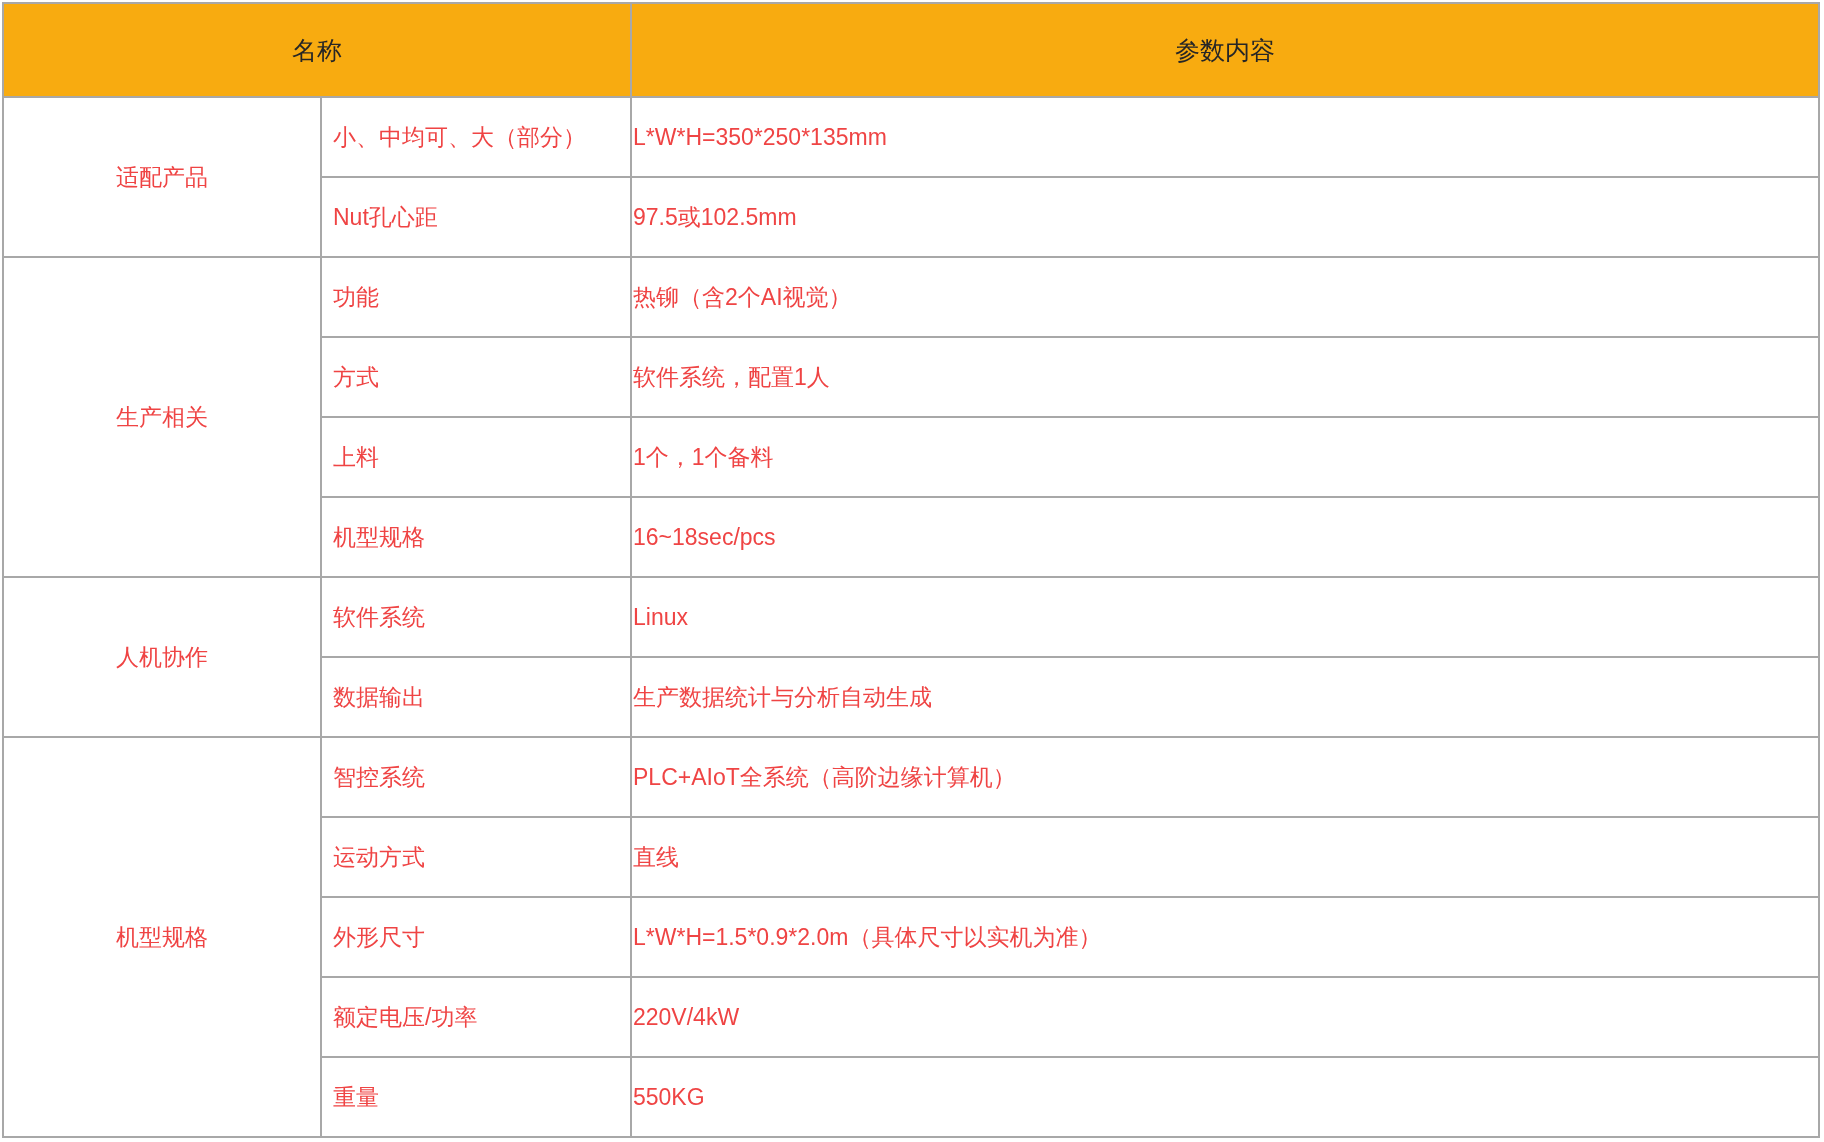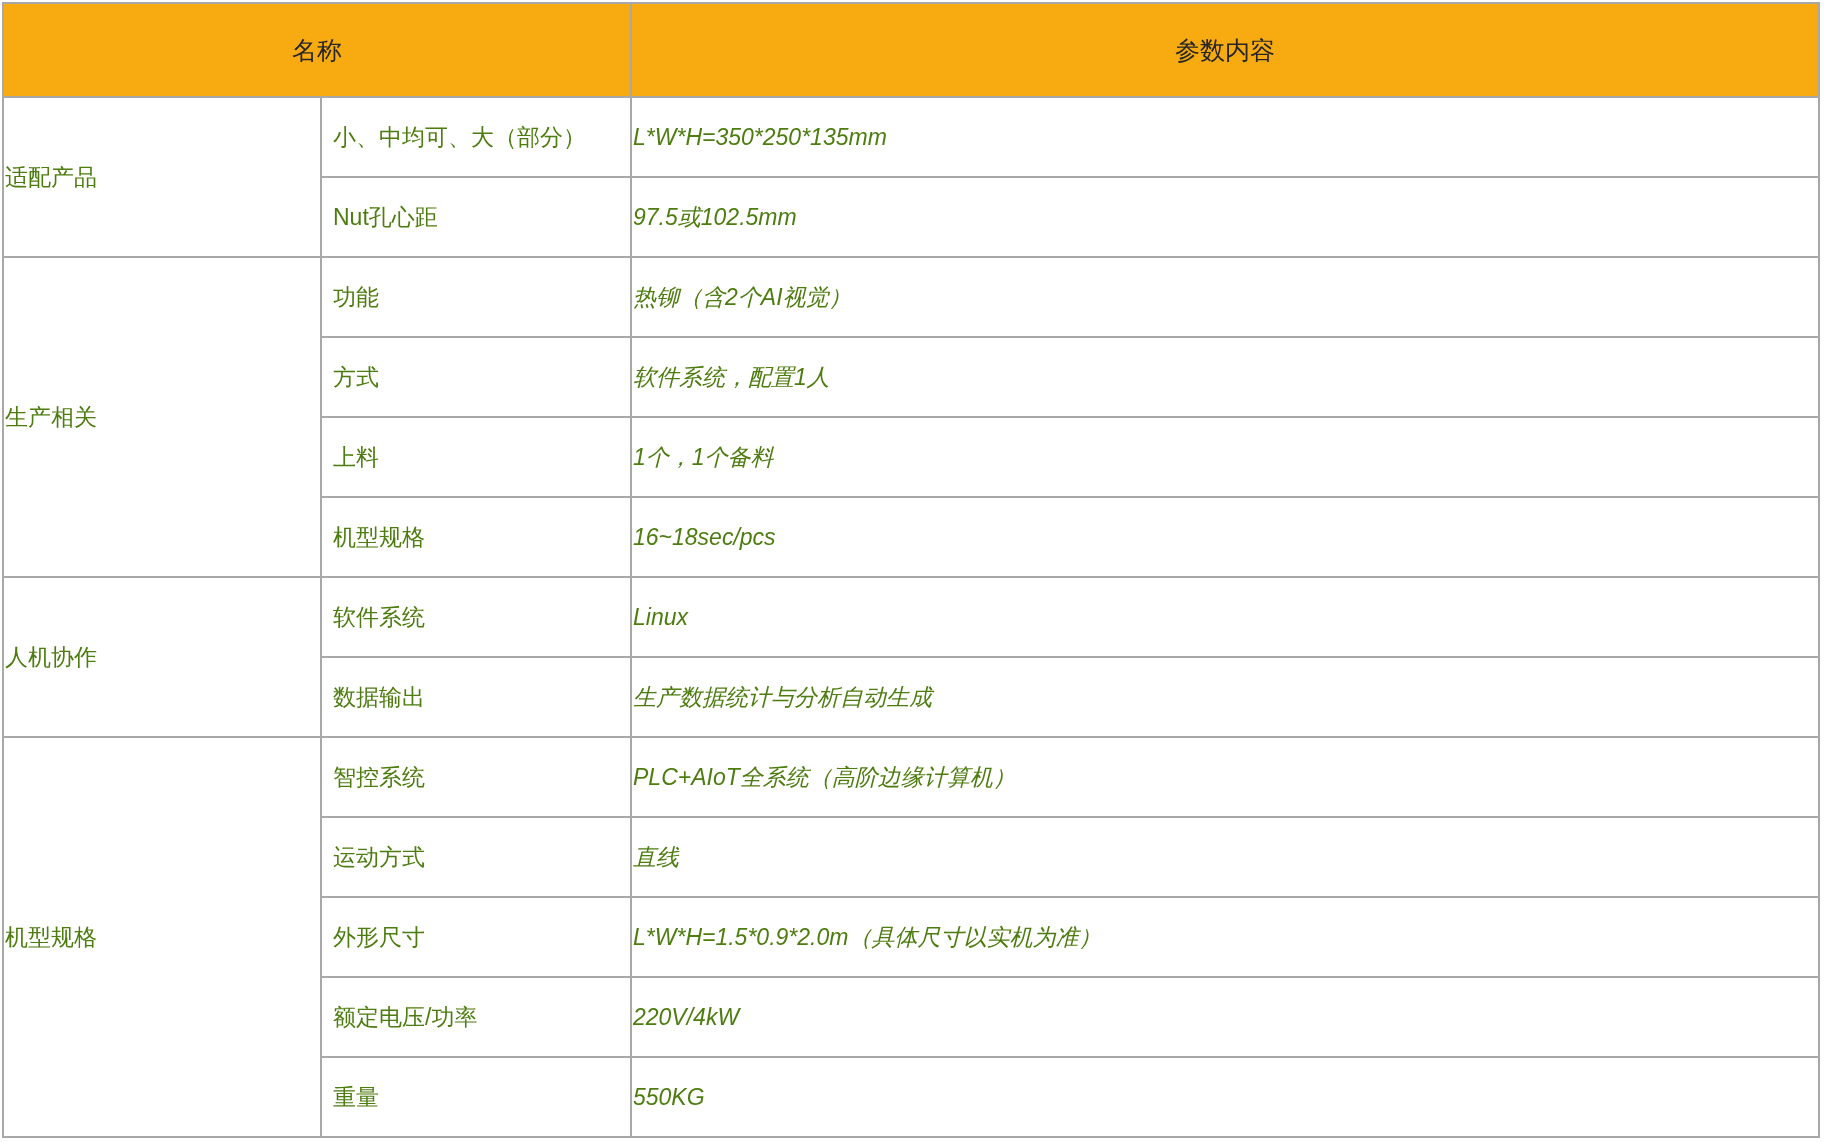--- a/index.html
+++ b/index.html
@@ -35,35 +35,34 @@
   tr.row { height: 80px; }
   th.hcell {
     background: #f8ab10;
     color: #262626;
     font-size: 25px;
     font-weight: 400;
     text-align: center;
     vertical-align: middle;
   }
   td {
-    color: #4d7c0f;
+    color: #ef4444;
     font-size: 23px;
     vertical-align: middle;
     background: #ffffff;
   }
   td.gcell {
-    text-align: left;
+    text-align: center;
   }
   td.lcell {
     text-align: left;
     padding-left: 11px;
   }
   td.vcell {
     text-align: left;
-    font-style: italic;
   }
 </style>
 </head>
 <body>
 
 <div class="canvas">
   <table class="spec">
     <colgroup>
         <col class="c1">
         <col class="c2">

